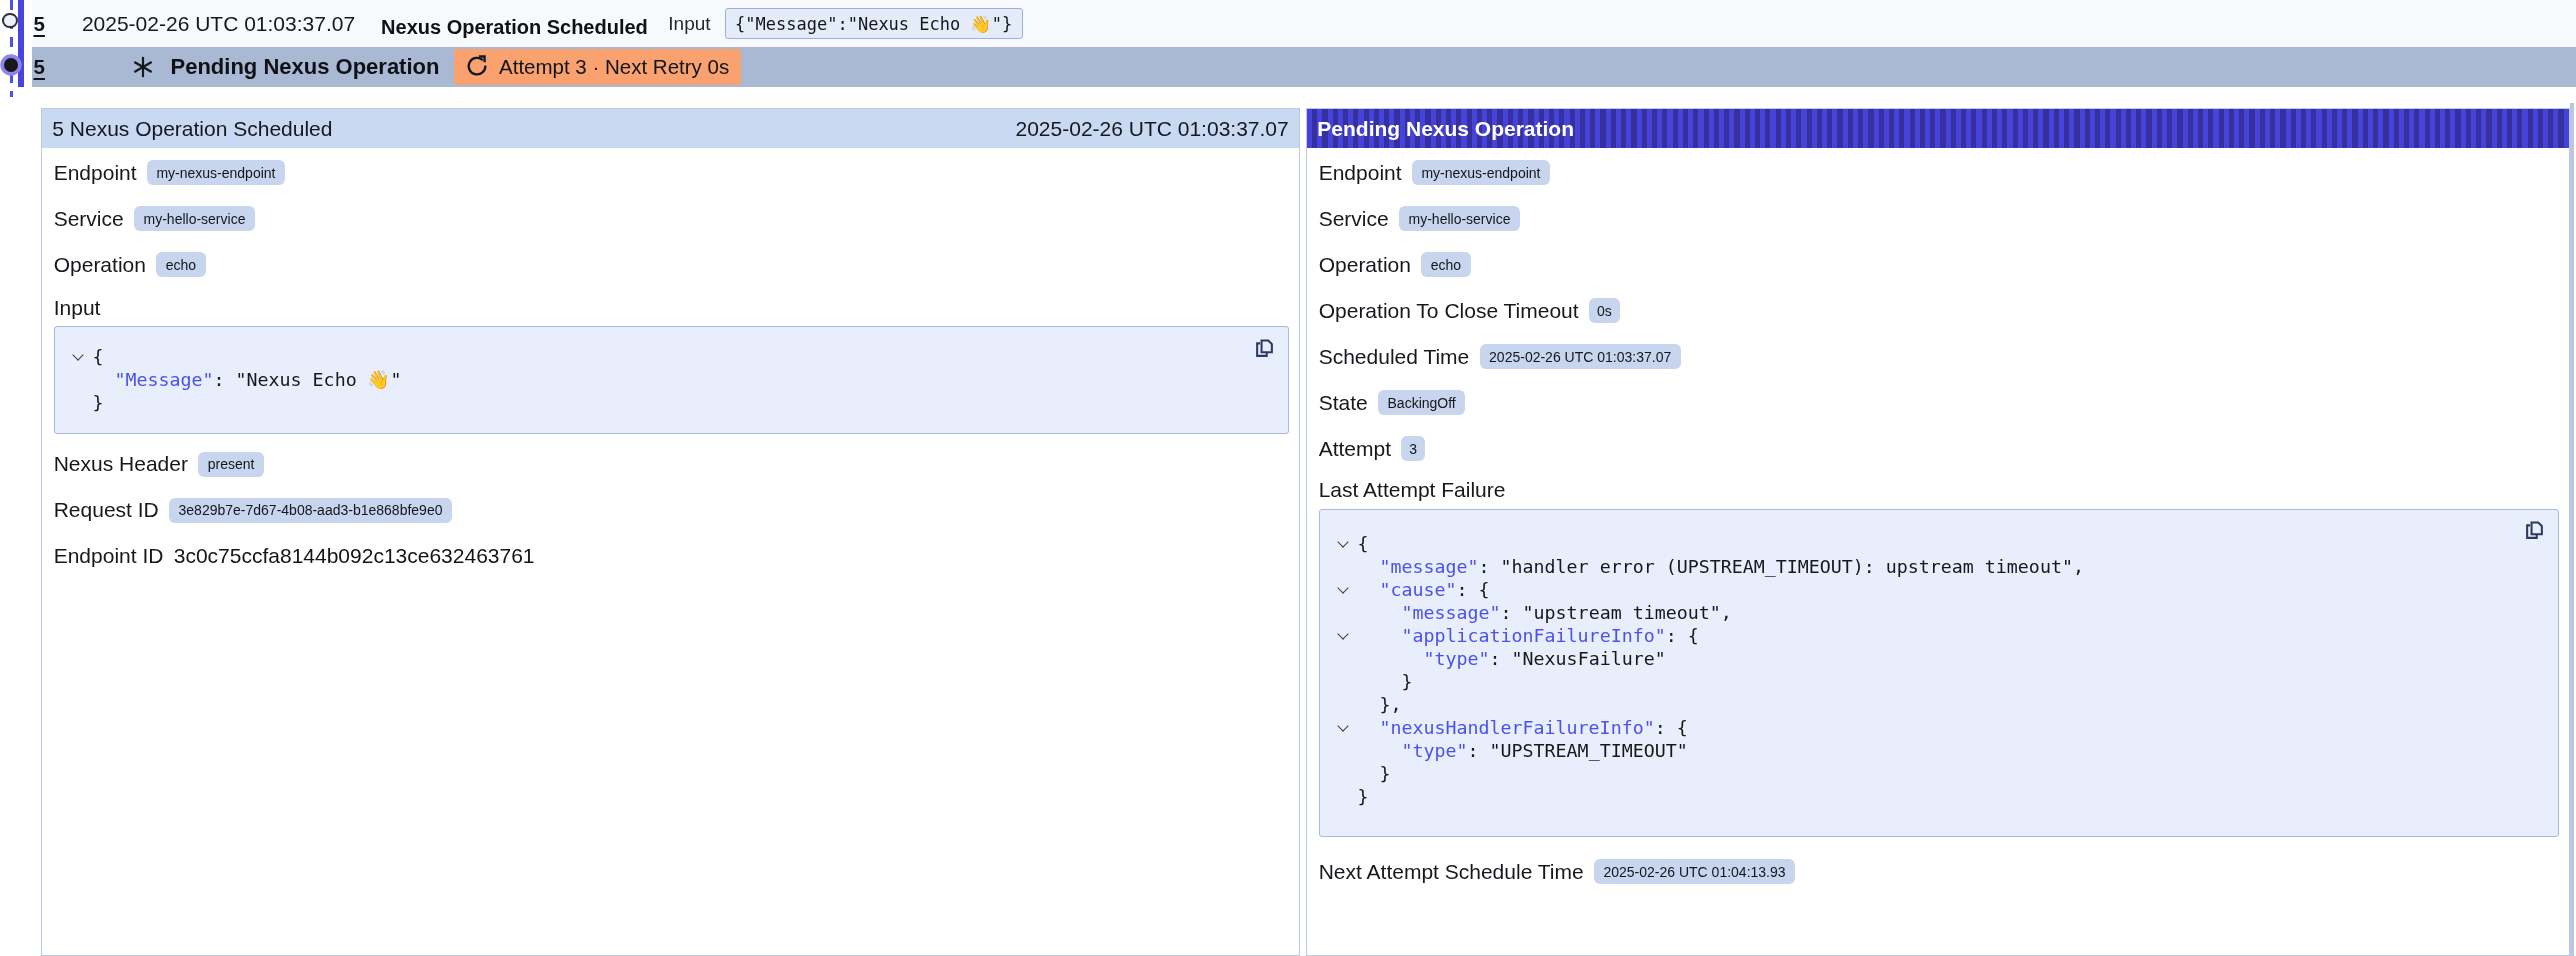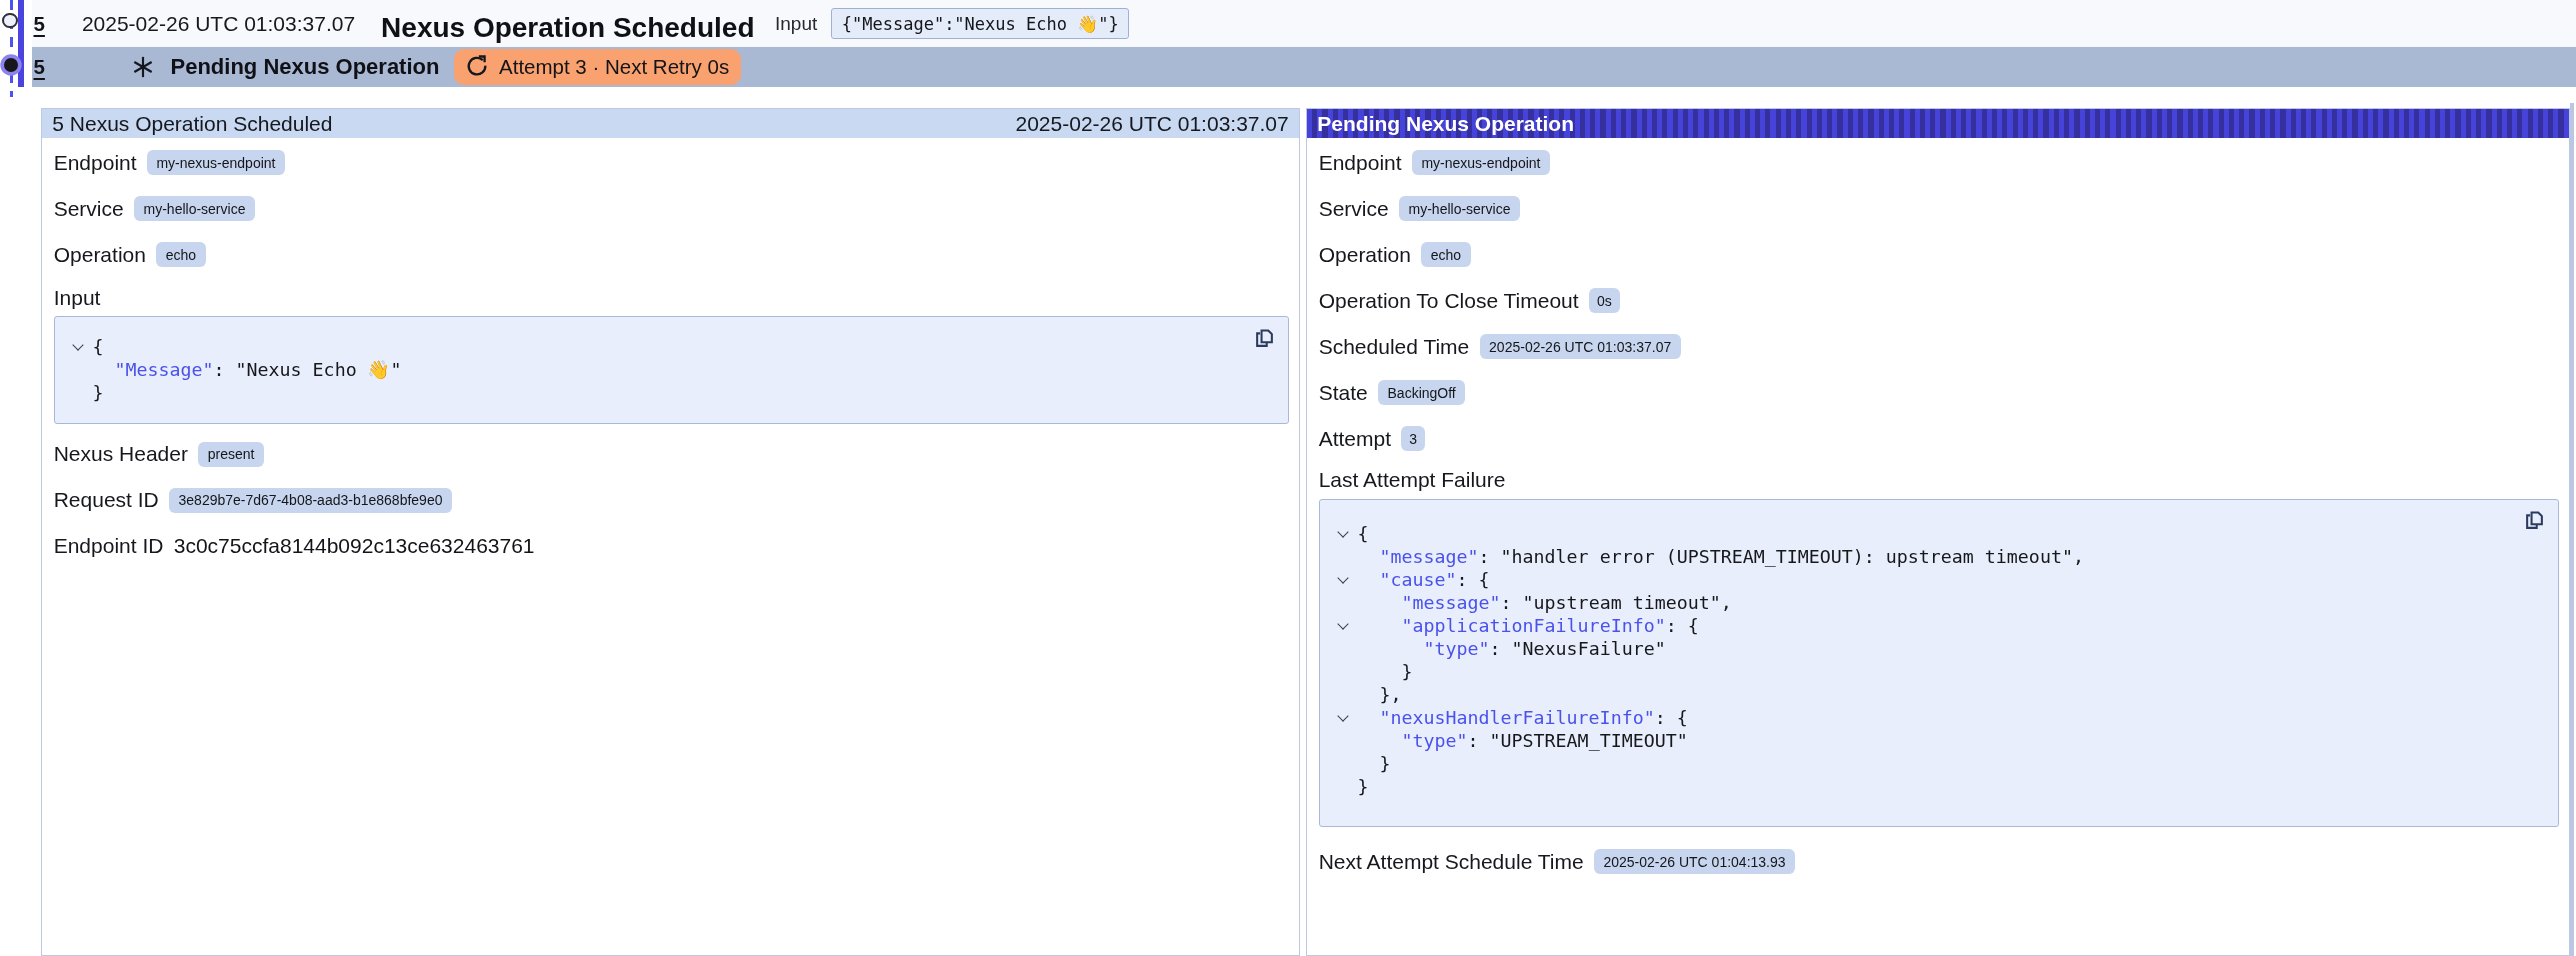--- a/index.html
+++ b/index.html
@@ -17,35 +17,35 @@
     background:#17171c;box-shadow:0 0 0 3.7px #8d83f0;}
 
   
   .row1{position:absolute;left:32px;top:0;width:2544px;height:47px;background:#f8f9fd;
     display:flex;align-items:center;padding-left:1.5px;}
   .row2{position:absolute;left:32px;top:47px;width:2544px;height:40px;background:#a9b8d3;
     display:flex;align-items:center;padding-left:1.5px;}
   .ev-id{font-size:20.5px;font-weight:600;text-decoration:underline;text-underline-offset:4.4px;
     text-decoration-thickness:1.5px;color:#131418;}
   .ev-ts{font-size:21px;margin-left:37px;color:#17181c;}
-  .ev-title{font-size:28px;font-weight:700;margin-left:26px;color:#101116;margin-top:8px;}
+  .ev-title{font-size:20px;font-weight:700;margin-left:26px;color:#101116;margin-top:8px;}
   .ev-input-label{font-size:19px;margin-left:20.5px;color:#26282e;}
   .ev-input-chip{margin-left:14px;font-size:17px;background:#e4ecfa;border:1.5px solid #9fb0d6;
     border-radius:2.9px;padding:4.4px 9.5px;color:#15161a;}
   .p-title{font-size:22px;font-weight:700;margin-left:14.6px;color:#101116;}
-  .retry-chip{margin-left:14.6px;background:#f9a26f;border-radius:10px;padding:5.1px 11.7px 5.1px 9.5px;
+  .retry-chip{margin-left:14.6px;background:#f9a26f;border-radius:2px;padding:5.1px 11.7px 5.1px 9.5px;
     display:flex;align-items:center;gap:9.5px;font-size:20.5px;color:#131418;}
   .star{margin-left:85px;display:flex;}
 
   
   .panel{position:absolute;top:108px;height:848px;background:#ffffff;border:1.5px solid #bdc9e0;
     overflow:hidden;}
   #left-panel{left:41px;width:1259px;}
   #right-panel{left:1306px;width:1264px;}
-  .panel-header{height:29px;display:flex;align-items:center;justify-content:space-between;
+  .panel-header{height:39px;display:flex;align-items:center;justify-content:space-between;
     padding:0 10.3px;font-size:21px;}
   #left-panel .panel-header{background:#c9d9f2;color:#15181e;}
   #right-panel .panel-header{color:#ffffff;font-weight:600;
     background:repeating-linear-gradient(90deg,#4643da 0 5.1px,#36309e 5.1px 10.3px);}
   .panel-body{padding:7.3px 10.3px 0 11.7px;}
 
   .field-row{display:flex;align-items:center;height:35px;margin-bottom:11px;font-size:21px;}
   .field-label{color:#17181d;}
   .chip{display:inline-flex;align-items:center;background:#c7d6ee;border-radius:5.9px;
     padding:4.4px 9.5px;margin-left:10.3px;font-size:14px;color:#14161b;}

